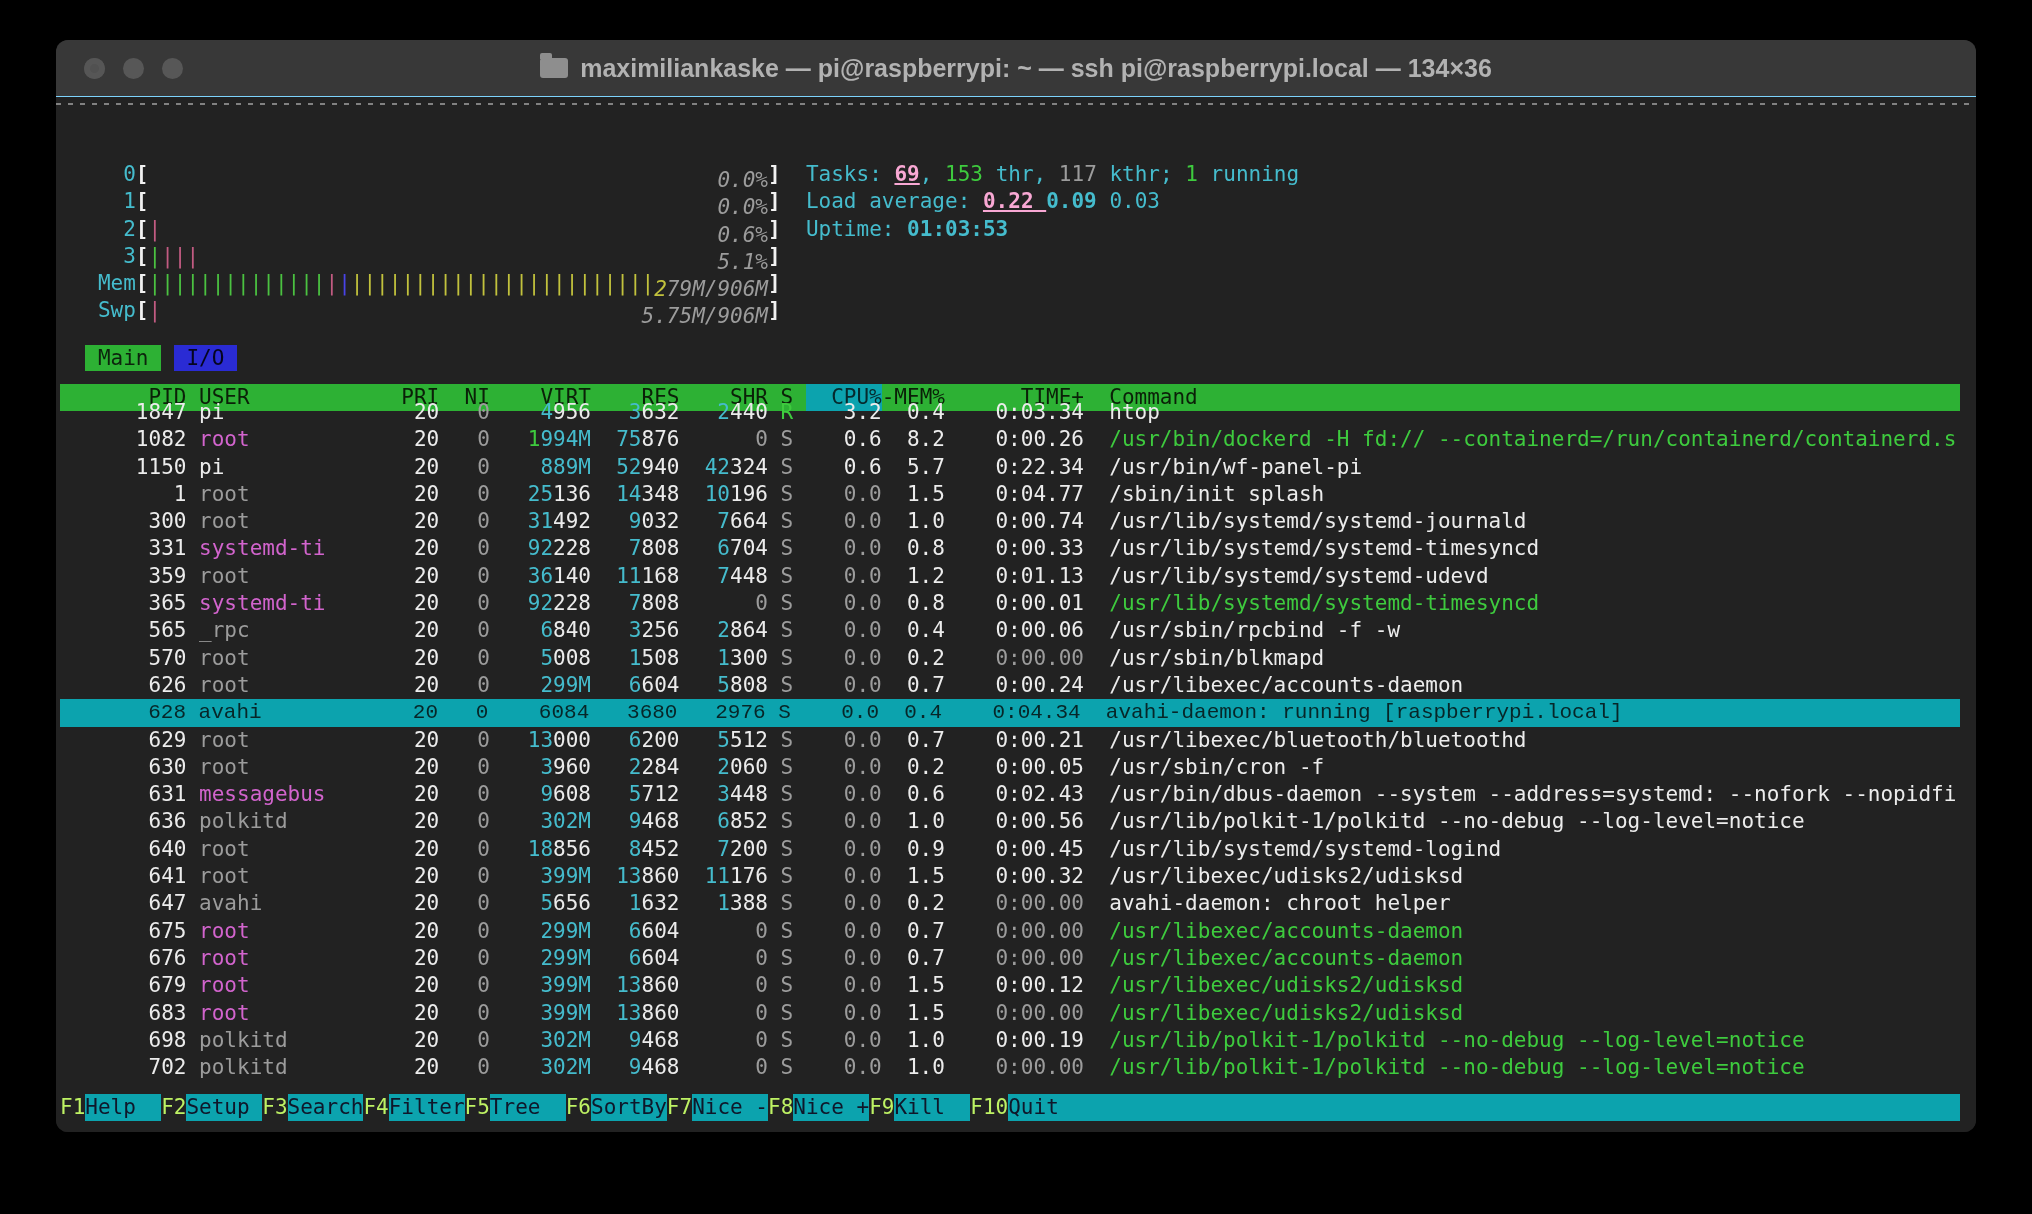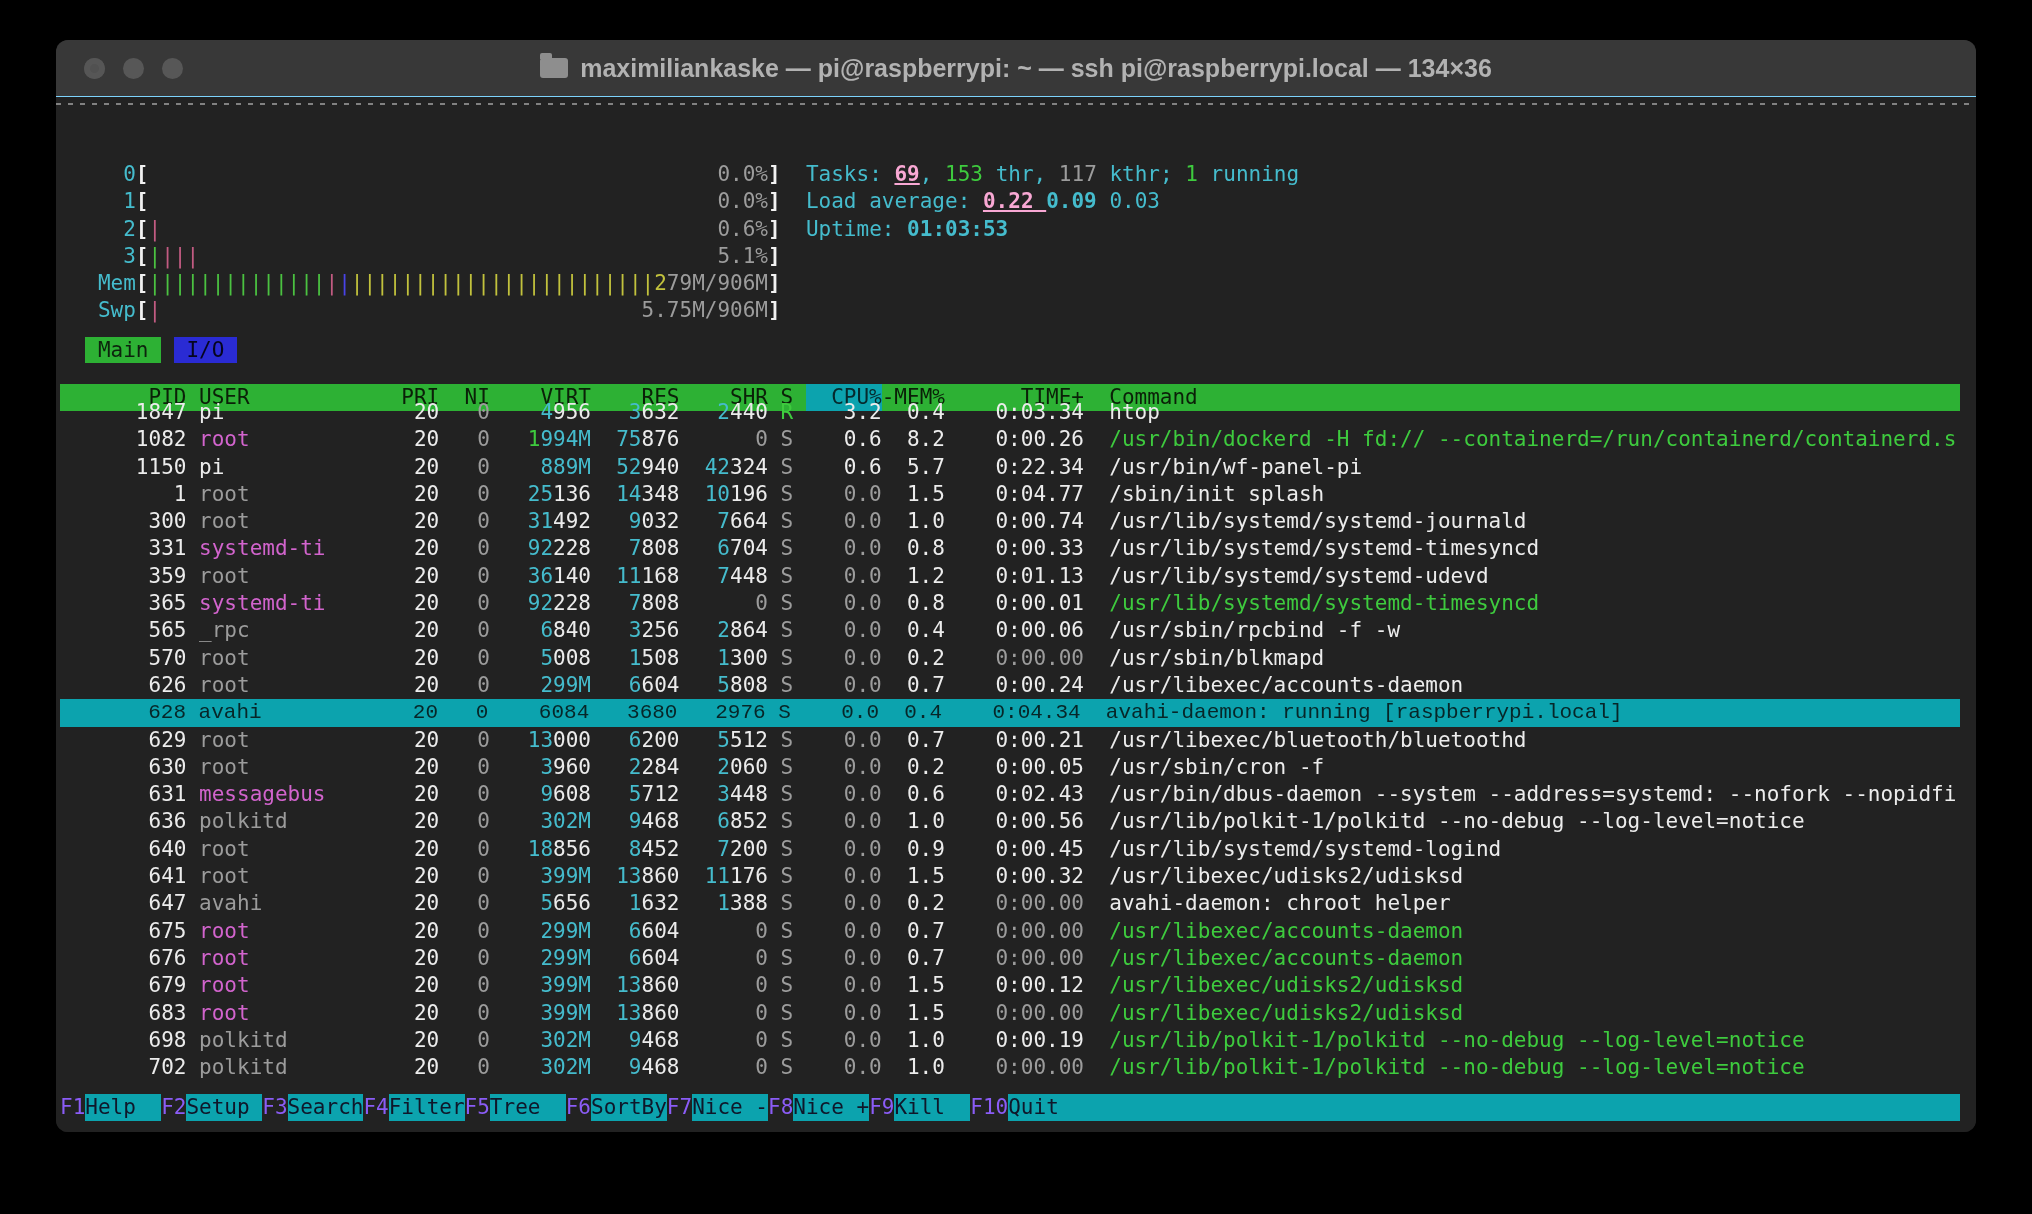--- a/index.html
+++ b/index.html
@@ -23,37 +23,37 @@
   .line{height:27.3px;line-height:27.3px;white-space:pre;overflow:hidden;}
   span{display:inline-block;vertical-align:top;}
   
   .t-w{color:var(--tw);} .t-wb{color:#f9a8d4;font-weight:bold;text-decoration:underline;}
   .t-g{color:var(--tg);} .t-c{color:var(--tc);} .t-cb{color:var(--tc);font-weight:bold;}
   .t-gn{color:var(--tgn);} .t-m{color:var(--tm);} .t-y{color:var(--ty);}
   
   .m-label{width:6ch;text-align:right;color:var(--tc);}
   .m-brk{color:#f2f2f2;font-weight:bold;}
   .m-inner{position:relative;width:49ch;}
-  .m-val{position:absolute;right:0;top:0;color:var(--tg);}
+  .m-val{position:absolute;right:0;top:6px;color:var(--tg);font-style:italic;}
   .b-green{color:var(--bgreen);} .b-mag{color:var(--bmag);} .b-blue{color:var(--bblue);} .b-yel{color:var(--byel);}
   
   .tab{height:26px;line-height:26px;color:#0d230d;}
   .tab-main{background:var(--green);}
   .tab-io{background:var(--blue);color:#05051f;}
   
   .thead{background:var(--green);color:#0b2008;height:27.3px;line-height:27.3px;margin-top:12px;}
   .thead .sortcol{background:var(--cyan);color:#062a2d;}
   .row{height:27.3px;line-height:27.3px;white-space:pre;overflow:hidden;}
   .row.selected{background:var(--cyan);font-family:Liberation Mono, monospace;}
   .row.selected span{color:#072628 !important;font-weight:normal !important;}
   .al-r{text-align:right;} .al-l{text-align:left;}
   .w1{width:1ch}.w2{width:2ch}.w4{width:4ch}.w6{width:6ch}.w7{width:7ch}.w8{width:8ch}.w10{width:10ch}.w11{width:11ch}
   
   .fbar{display:flex;height:27px;line-height:27px;}
-  .fk-key{color:#8b5cf6;background:transparent;}
+  .fk-key{color:#bef264;background:transparent;}
   .fk-label{background:var(--cyan);color:#0f172a;width:6ch;}
   .fk-fill{flex:1;background:var(--cyan);}
   .fk-item{display:flex;}
 </style>
 </head>
 <body>
 
 <div class="stage">
   <div class="window">
     <div class="titlebar">
@@ -63,19 +63,19 @@
         <span class="light"></span>
       </div>
       <div class="title">
         <span class="folder-icon"></span>
         <span>maximiliankaske — pi@raspberrypi: ~ — ssh pi@raspberrypi.local — 134×36</span>
       </div>
     </div>
     <div class="term">
       <div class="top-dashes"></div>
       <div id="meters" class="abs" style="top:64px"><div class="line"><span class="m-label">0</span><span class="m-brk">[</span><span class="m-inner"><span class="m-val">0.0%</span></span><span class="m-brk">]</span><span class="w2"> </span><span><span class="t-c">Tasks: </span><span class="t-wb">69</span><span class="t-c">, </span><span class="t-gn">153</span><span class="t-c"> thr</span><span class="t-c">, </span><span class="t-g">117</span><span class="t-c"> kthr</span><span class="t-c">; </span><span class="t-gn">1</span><span class="t-c"> running</span></span></div><div class="line"><span class="m-label">1</span><span class="m-brk">[</span><span class="m-inner"><span class="m-val">0.0%</span></span><span class="m-brk">]</span><span class="w2"> </span><span><span class="t-c">Load average: </span><span class="t-wb">0.22 </span><span class="t-cb">0.09 </span><span class="t-c">0.03</span></span></div><div class="line"><span class="m-label">2</span><span class="m-brk">[</span><span class="m-inner"><span class="b-mag">|</span><span class="m-val">0.6%</span></span><span class="m-brk">]</span><span class="w2"> </span><span><span class="t-c">Uptime: </span><span class="t-cb">01:03:53</span></span></div><div class="line"><span class="m-label">3</span><span class="m-brk">[</span><span class="m-inner"><span class="b-green">|</span><span class="b-mag">|</span><span class="b-mag">|</span><span class="b-mag">|</span><span class="m-val">5.1%</span></span><span class="m-brk">]</span></div><div class="line"><span class="m-label">Mem</span><span class="m-brk">[</span><span class="m-inner"><span class="b-green">||||||||||||||</span><span class="b-mag">|</span><span class="b-blue">|</span><span class="b-yel">||||||||||||||||||||||||</span><span class="m-val"><span class="t-y">2</span><span class="t-g">79M/906M</span></span></span><span class="m-brk">]</span></div><div class="line"><span class="m-label">Swp</span><span class="m-brk">[</span><span class="m-inner"><span class="b-mag">|</span><span class="m-val">5.75M/906M</span></span><span class="m-brk">]</span></div></div>
-      <div id="tabs" class="abs" style="top:240px"><span class="w2"> </span><span class="tab tab-main"> Main </span><span class="w1"> </span><span class="tab tab-io"> I/O </span></div>
+      <div id="tabs" class="abs" style="top:248px"><span class="w2"> </span><span class="tab tab-main"> Main </span><span class="w1"> </span><span class="tab tab-io"> I/O </span></div>
       <div id="thead" class="abs thead" style="top:275px"><span class="w10 al-r">PID</span><span class="w1"> </span><span class="w11 al-l">USER</span><span class="w8 al-r">PRI</span><span class="w4 al-r">NI</span><span class="w1"> </span><span class="w7 al-r">VIRT</span><span class="w1"> </span><span class="w6 al-r">RES</span><span class="w1"> </span><span class="w6 al-r">SHR</span><span class="w1"> </span><span class="w1">S</span><span class="w1"> </span><span class="w6 al-r sortcol">CPU%</span><span class="w1">-</span><span class="w4 al-l">MEM%</span><span class="w1"> </span><span class="w10 al-r">TIME+</span><span class="w2"> </span><span>Command</span></div>
       <div id="rows" class="abs" style="top:302px"><div class="row"><span class="w10 al-r t-w">1847</span><span class="w1"> </span><span class="w11 al-l t-w">pi</span><span class="w8 al-r t-w">20</span><span class="w4 al-r t-g">0</span><span class="w1"> </span><span class="w7 al-r"><span class="t-c">4</span><span class="t-w">956</span></span><span class="w1"> </span><span class="w6 al-r"><span class="t-c">3</span><span class="t-w">632</span></span><span class="w1"> </span><span class="w6 al-r"><span class="t-c">2</span><span class="t-w">440</span></span><span class="w1"> </span><span class="w1 t-gn">R</span><span class="w1"> </span><span class="w6 al-r t-w">3.2</span><span class="w1"> </span><span class="w4 al-r t-w">0.4</span><span class="w1"> </span><span class="w10 al-r t-w">0:03.34</span><span class="w2"> </span><span class="t-w">htop</span></div><div class="row"><span class="w10 al-r t-w">1082</span><span class="w1"> </span><span class="w11 al-l t-m">root</span><span class="w8 al-r t-w">20</span><span class="w4 al-r t-g">0</span><span class="w1"> </span><span class="w7 al-r"><span class="t-gn">1</span><span class="t-c">994M</span></span><span class="w1"> </span><span class="w6 al-r"><span class="t-c">75</span><span class="t-w">876</span></span><span class="w1"> </span><span class="w6 al-r"><span class="t-g">0</span></span><span class="w1"> </span><span class="w1 t-g">S</span><span class="w1"> </span><span class="w6 al-r t-w">0.6</span><span class="w1"> </span><span class="w4 al-r t-w">8.2</span><span class="w1"> </span><span class="w10 al-r t-w">0:00.26</span><span class="w2"> </span><span class="t-gn">/usr/bin/dockerd -H fd:// --containerd=/run/containerd/containerd.s</span></div><div class="row"><span class="w10 al-r t-w">1150</span><span class="w1"> </span><span class="w11 al-l t-w">pi</span><span class="w8 al-r t-w">20</span><span class="w4 al-r t-g">0</span><span class="w1"> </span><span class="w7 al-r"><span class="t-c">889M</span></span><span class="w1"> </span><span class="w6 al-r"><span class="t-c">52</span><span class="t-w">940</span></span><span class="w1"> </span><span class="w6 al-r"><span class="t-c">42</span><span class="t-w">324</span></span><span class="w1"> </span><span class="w1 t-g">S</span><span class="w1"> </span><span class="w6 al-r t-w">0.6</span><span class="w1"> </span><span class="w4 al-r t-w">5.7</span><span class="w1"> </span><span class="w10 al-r t-w">0:22.34</span><span class="w2"> </span><span class="t-w">/usr/bin/wf-panel-pi</span></div><div class="row"><span class="w10 al-r t-w">1</span><span class="w1"> </span><span class="w11 al-l t-g">root</span><span class="w8 al-r t-w">20</span><span class="w4 al-r t-g">0</span><span class="w1"> </span><span class="w7 al-r"><span class="t-c">25</span><span class="t-w">136</span></span><span class="w1"> </span><span class="w6 al-r"><span class="t-c">14</span><span class="t-w">348</span></span><span class="w1"> </span><span class="w6 al-r"><span class="t-c">10</span><span class="t-w">196</span></span><span class="w1"> </span><span class="w1 t-g">S</span><span class="w1"> </span><span class="w6 al-r t-g">0.0</span><span class="w1"> </span><span class="w4 al-r t-w">1.5</span><span class="w1"> </span><span class="w10 al-r t-w">0:04.77</span><span class="w2"> </span><span class="t-w">/sbin/init splash</span></div><div class="row"><span class="w10 al-r t-w">300</span><span class="w1"> </span><span class="w11 al-l t-g">root</span><span class="w8 al-r t-w">20</span><span class="w4 al-r t-g">0</span><span class="w1"> </span><span class="w7 al-r"><span class="t-c">31</span><span class="t-w">492</span></span><span class="w1"> </span><span class="w6 al-r"><span class="t-c">9</span><span class="t-w">032</span></span><span class="w1"> </span><span class="w6 al-r"><span class="t-c">7</span><span class="t-w">664</span></span><span class="w1"> </span><span class="w1 t-g">S</span><span class="w1"> </span><span class="w6 al-r t-g">0.0</span><span class="w1"> </span><span class="w4 al-r t-w">1.0</span><span class="w1"> </span><span class="w10 al-r t-w">0:00.74</span><span class="w2"> </span><span class="t-w">/usr/lib/systemd/systemd-journald</span></div><div class="row"><span class="w10 al-r t-w">331</span><span class="w1"> </span><span class="w11 al-l t-m">systemd-ti</span><span class="w8 al-r t-w">20</span><span class="w4 al-r t-g">0</span><span class="w1"> </span><span class="w7 al-r"><span class="t-c">92</span><span class="t-w">228</span></span><span class="w1"> </span><span class="w6 al-r"><span class="t-c">7</span><span class="t-w">808</span></span><span class="w1"> </span><span class="w6 al-r"><span class="t-c">6</span><span class="t-w">704</span></span><span class="w1"> </span><span class="w1 t-g">S</span><span class="w1"> </span><span class="w6 al-r t-g">0.0</span><span class="w1"> </span><span class="w4 al-r t-w">0.8</span><span class="w1"> </span><span class="w10 al-r t-w">0:00.33</span><span class="w2"> </span><span class="t-w">/usr/lib/systemd/systemd-timesyncd</span></div><div class="row"><span class="w10 al-r t-w">359</span><span class="w1"> </span><span class="w11 al-l t-g">root</span><span class="w8 al-r t-w">20</span><span class="w4 al-r t-g">0</span><span class="w1"> </span><span class="w7 al-r"><span class="t-c">36</span><span class="t-w">140</span></span><span class="w1"> </span><span class="w6 al-r"><span class="t-c">11</span><span class="t-w">168</span></span><span class="w1"> </span><span class="w6 al-r"><span class="t-c">7</span><span class="t-w">448</span></span><span class="w1"> </span><span class="w1 t-g">S</span><span class="w1"> </span><span class="w6 al-r t-g">0.0</span><span class="w1"> </span><span class="w4 al-r t-w">1.2</span><span class="w1"> </span><span class="w10 al-r t-w">0:01.13</span><span class="w2"> </span><span class="t-w">/usr/lib/systemd/systemd-udevd</span></div><div class="row"><span class="w10 al-r t-w">365</span><span class="w1"> </span><span class="w11 al-l t-m">systemd-ti</span><span class="w8 al-r t-w">20</span><span class="w4 al-r t-g">0</span><span class="w1"> </span><span class="w7 al-r"><span class="t-c">92</span><span class="t-w">228</span></span><span class="w1"> </span><span class="w6 al-r"><span class="t-c">7</span><span class="t-w">808</span></span><span class="w1"> </span><span class="w6 al-r"><span class="t-g">0</span></span><span class="w1"> </span><span class="w1 t-g">S</span><span class="w1"> </span><span class="w6 al-r t-g">0.0</span><span class="w1"> </span><span class="w4 al-r t-w">0.8</span><span class="w1"> </span><span class="w10 al-r t-w">0:00.01</span><span class="w2"> </span><span class="t-gn">/usr/lib/systemd/systemd-timesyncd</span></div><div class="row"><span class="w10 al-r t-w">565</span><span class="w1"> </span><span class="w11 al-l t-g">_rpc</span><span class="w8 al-r t-w">20</span><span class="w4 al-r t-g">0</span><span class="w1"> </span><span class="w7 al-r"><span class="t-c">6</span><span class="t-w">840</span></span><span class="w1"> </span><span class="w6 al-r"><span class="t-c">3</span><span class="t-w">256</span></span><span class="w1"> </span><span class="w6 al-r"><span class="t-c">2</span><span class="t-w">864</span></span><span class="w1"> </span><span class="w1 t-g">S</span><span class="w1"> </span><span class="w6 al-r t-g">0.0</span><span class="w1"> </span><span class="w4 al-r t-w">0.4</span><span class="w1"> </span><span class="w10 al-r t-w">0:00.06</span><span class="w2"> </span><span class="t-w">/usr/sbin/rpcbind -f -w</span></div><div class="row"><span class="w10 al-r t-w">570</span><span class="w1"> </span><span class="w11 al-l t-g">root</span><span class="w8 al-r t-w">20</span><span class="w4 al-r t-g">0</span><span class="w1"> </span><span class="w7 al-r"><span class="t-c">5</span><span class="t-w">008</span></span><span class="w1"> </span><span class="w6 al-r"><span class="t-c">1</span><span class="t-w">508</span></span><span class="w1"> </span><span class="w6 al-r"><span class="t-c">1</span><span class="t-w">300</span></span><span class="w1"> </span><span class="w1 t-g">S</span><span class="w1"> </span><span class="w6 al-r t-g">0.0</span><span class="w1"> </span><span class="w4 al-r t-w">0.2</span><span class="w1"> </span><span class="w10 al-r t-g">0:00.00</span><span class="w2"> </span><span class="t-w">/usr/sbin/blkmapd</span></div><div class="row"><span class="w10 al-r t-w">626</span><span class="w1"> </span><span class="w11 al-l t-g">root</span><span class="w8 al-r t-w">20</span><span class="w4 al-r t-g">0</span><span class="w1"> </span><span class="w7 al-r"><span class="t-c">299M</span></span><span class="w1"> </span><span class="w6 al-r"><span class="t-c">6</span><span class="t-w">604</span></span><span class="w1"> </span><span class="w6 al-r"><span class="t-c">5</span><span class="t-w">808</span></span><span class="w1"> </span><span class="w1 t-g">S</span><span class="w1"> </span><span class="w6 al-r t-g">0.0</span><span class="w1"> </span><span class="w4 al-r t-w">0.7</span><span class="w1"> </span><span class="w10 al-r t-w">0:00.24</span><span class="w2"> </span><span class="t-w">/usr/libexec/accounts-daemon</span></div><div class="row selected"><span class="w10 al-r t-w">628</span><span class="w1"> </span><span class="w11 al-l t-g">avahi</span><span class="w8 al-r t-w">20</span><span class="w4 al-r t-g">0</span><span class="w1"> </span><span class="w7 al-r"><span class="t-c">6</span><span class="t-w">084</span></span><span class="w1"> </span><span class="w6 al-r"><span class="t-c">3</span><span class="t-w">680</span></span><span class="w1"> </span><span class="w6 al-r"><span class="t-c">2</span><span class="t-w">976</span></span><span class="w1"> </span><span class="w1 t-g">S</span><span class="w1"> </span><span class="w6 al-r t-g">0.0</span><span class="w1"> </span><span class="w4 al-r t-w">0.4</span><span class="w1"> </span><span class="w10 al-r t-w">0:04.34</span><span class="w2"> </span><span class="t-w">avahi-daemon: running [raspberrypi.local]</span></div><div class="row"><span class="w10 al-r t-w">629</span><span class="w1"> </span><span class="w11 al-l t-g">root</span><span class="w8 al-r t-w">20</span><span class="w4 al-r t-g">0</span><span class="w1"> </span><span class="w7 al-r"><span class="t-c">13</span><span class="t-w">000</span></span><span class="w1"> </span><span class="w6 al-r"><span class="t-c">6</span><span class="t-w">200</span></span><span class="w1"> </span><span class="w6 al-r"><span class="t-c">5</span><span class="t-w">512</span></span><span class="w1"> </span><span class="w1 t-g">S</span><span class="w1"> </span><span class="w6 al-r t-g">0.0</span><span class="w1"> </span><span class="w4 al-r t-w">0.7</span><span class="w1"> </span><span class="w10 al-r t-w">0:00.21</span><span class="w2"> </span><span class="t-w">/usr/libexec/bluetooth/bluetoothd</span></div><div class="row"><span class="w10 al-r t-w">630</span><span class="w1"> </span><span class="w11 al-l t-g">root</span><span class="w8 al-r t-w">20</span><span class="w4 al-r t-g">0</span><span class="w1"> </span><span class="w7 al-r"><span class="t-c">3</span><span class="t-w">960</span></span><span class="w1"> </span><span class="w6 al-r"><span class="t-c">2</span><span class="t-w">284</span></span><span class="w1"> </span><span class="w6 al-r"><span class="t-c">2</span><span class="t-w">060</span></span><span class="w1"> </span><span class="w1 t-g">S</span><span class="w1"> </span><span class="w6 al-r t-g">0.0</span><span class="w1"> </span><span class="w4 al-r t-w">0.2</span><span class="w1"> </span><span class="w10 al-r t-w">0:00.05</span><span class="w2"> </span><span class="t-w">/usr/sbin/cron -f</span></div><div class="row"><span class="w10 al-r t-w">631</span><span class="w1"> </span><span class="w11 al-l t-m">messagebus</span><span class="w8 al-r t-w">20</span><span class="w4 al-r t-g">0</span><span class="w1"> </span><span class="w7 al-r"><span class="t-c">9</span><span class="t-w">608</span></span><span class="w1"> </span><span class="w6 al-r"><span class="t-c">5</span><span class="t-w">712</span></span><span class="w1"> </span><span class="w6 al-r"><span class="t-c">3</span><span class="t-w">448</span></span><span class="w1"> </span><span class="w1 t-g">S</span><span class="w1"> </span><span class="w6 al-r t-g">0.0</span><span class="w1"> </span><span class="w4 al-r t-w">0.6</span><span class="w1"> </span><span class="w10 al-r t-w">0:02.43</span><span class="w2"> </span><span class="t-w">/usr/bin/dbus-daemon --system --address=systemd: --nofork --nopidfi</span></div><div class="row"><span class="w10 al-r t-w">636</span><span class="w1"> </span><span class="w11 al-l t-g">polkitd</span><span class="w8 al-r t-w">20</span><span class="w4 al-r t-g">0</span><span class="w1"> </span><span class="w7 al-r"><span class="t-c">302M</span></span><span class="w1"> </span><span class="w6 al-r"><span class="t-c">9</span><span class="t-w">468</span></span><span class="w1"> </span><span class="w6 al-r"><span class="t-c">6</span><span class="t-w">852</span></span><span class="w1"> </span><span class="w1 t-g">S</span><span class="w1"> </span><span class="w6 al-r t-g">0.0</span><span class="w1"> </span><span class="w4 al-r t-w">1.0</span><span class="w1"> </span><span class="w10 al-r t-w">0:00.56</span><span class="w2"> </span><span class="t-w">/usr/lib/polkit-1/polkitd --no-debug --log-level=notice</span></div><div class="row"><span class="w10 al-r t-w">640</span><span class="w1"> </span><span class="w11 al-l t-g">root</span><span class="w8 al-r t-w">20</span><span class="w4 al-r t-g">0</span><span class="w1"> </span><span class="w7 al-r"><span class="t-c">18</span><span class="t-w">856</span></span><span class="w1"> </span><span class="w6 al-r"><span class="t-c">8</span><span class="t-w">452</span></span><span class="w1"> </span><span class="w6 al-r"><span class="t-c">7</span><span class="t-w">200</span></span><span class="w1"> </span><span class="w1 t-g">S</span><span class="w1"> </span><span class="w6 al-r t-g">0.0</span><span class="w1"> </span><span class="w4 al-r t-w">0.9</span><span class="w1"> </span><span class="w10 al-r t-w">0:00.45</span><span class="w2"> </span><span class="t-w">/usr/lib/systemd/systemd-logind</span></div><div class="row"><span class="w10 al-r t-w">641</span><span class="w1"> </span><span class="w11 al-l t-g">root</span><span class="w8 al-r t-w">20</span><span class="w4 al-r t-g">0</span><span class="w1"> </span><span class="w7 al-r"><span class="t-c">399M</span></span><span class="w1"> </span><span class="w6 al-r"><span class="t-c">13</span><span class="t-w">860</span></span><span class="w1"> </span><span class="w6 al-r"><span class="t-c">11</span><span class="t-w">176</span></span><span class="w1"> </span><span class="w1 t-g">S</span><span class="w1"> </span><span class="w6 al-r t-g">0.0</span><span class="w1"> </span><span class="w4 al-r t-w">1.5</span><span class="w1"> </span><span class="w10 al-r t-w">0:00.32</span><span class="w2"> </span><span class="t-w">/usr/libexec/udisks2/udisksd</span></div><div class="row"><span class="w10 al-r t-w">647</span><span class="w1"> </span><span class="w11 al-l t-g">avahi</span><span class="w8 al-r t-w">20</span><span class="w4 al-r t-g">0</span><span class="w1"> </span><span class="w7 al-r"><span class="t-c">5</span><span class="t-w">656</span></span><span class="w1"> </span><span class="w6 al-r"><span class="t-c">1</span><span class="t-w">632</span></span><span class="w1"> </span><span class="w6 al-r"><span class="t-c">1</span><span class="t-w">388</span></span><span class="w1"> </span><span class="w1 t-g">S</span><span class="w1"> </span><span class="w6 al-r t-g">0.0</span><span class="w1"> </span><span class="w4 al-r t-w">0.2</span><span class="w1"> </span><span class="w10 al-r t-g">0:00.00</span><span class="w2"> </span><span class="t-w">avahi-daemon: chroot helper</span></div><div class="row"><span class="w10 al-r t-w">675</span><span class="w1"> </span><span class="w11 al-l t-m">root</span><span class="w8 al-r t-w">20</span><span class="w4 al-r t-g">0</span><span class="w1"> </span><span class="w7 al-r"><span class="t-c">299M</span></span><span class="w1"> </span><span class="w6 al-r"><span class="t-c">6</span><span class="t-w">604</span></span><span class="w1"> </span><span class="w6 al-r"><span class="t-g">0</span></span><span class="w1"> </span><span class="w1 t-g">S</span><span class="w1"> </span><span class="w6 al-r t-g">0.0</span><span class="w1"> </span><span class="w4 al-r t-w">0.7</span><span class="w1"> </span><span class="w10 al-r t-g">0:00.00</span><span class="w2"> </span><span class="t-gn">/usr/libexec/accounts-daemon</span></div><div class="row"><span class="w10 al-r t-w">676</span><span class="w1"> </span><span class="w11 al-l t-m">root</span><span class="w8 al-r t-w">20</span><span class="w4 al-r t-g">0</span><span class="w1"> </span><span class="w7 al-r"><span class="t-c">299M</span></span><span class="w1"> </span><span class="w6 al-r"><span class="t-c">6</span><span class="t-w">604</span></span><span class="w1"> </span><span class="w6 al-r"><span class="t-g">0</span></span><span class="w1"> </span><span class="w1 t-g">S</span><span class="w1"> </span><span class="w6 al-r t-g">0.0</span><span class="w1"> </span><span class="w4 al-r t-w">0.7</span><span class="w1"> </span><span class="w10 al-r t-g">0:00.00</span><span class="w2"> </span><span class="t-gn">/usr/libexec/accounts-daemon</span></div><div class="row"><span class="w10 al-r t-w">679</span><span class="w1"> </span><span class="w11 al-l t-m">root</span><span class="w8 al-r t-w">20</span><span class="w4 al-r t-g">0</span><span class="w1"> </span><span class="w7 al-r"><span class="t-c">399M</span></span><span class="w1"> </span><span class="w6 al-r"><span class="t-c">13</span><span class="t-w">860</span></span><span class="w1"> </span><span class="w6 al-r"><span class="t-g">0</span></span><span class="w1"> </span><span class="w1 t-g">S</span><span class="w1"> </span><span class="w6 al-r t-g">0.0</span><span class="w1"> </span><span class="w4 al-r t-w">1.5</span><span class="w1"> </span><span class="w10 al-r t-w">0:00.12</span><span class="w2"> </span><span class="t-gn">/usr/libexec/udisks2/udisksd</span></div><div class="row"><span class="w10 al-r t-w">683</span><span class="w1"> </span><span class="w11 al-l t-m">root</span><span class="w8 al-r t-w">20</span><span class="w4 al-r t-g">0</span><span class="w1"> </span><span class="w7 al-r"><span class="t-c">399M</span></span><span class="w1"> </span><span class="w6 al-r"><span class="t-c">13</span><span class="t-w">860</span></span><span class="w1"> </span><span class="w6 al-r"><span class="t-g">0</span></span><span class="w1"> </span><span class="w1 t-g">S</span><span class="w1"> </span><span class="w6 al-r t-g">0.0</span><span class="w1"> </span><span class="w4 al-r t-w">1.5</span><span class="w1"> </span><span class="w10 al-r t-g">0:00.00</span><span class="w2"> </span><span class="t-gn">/usr/libexec/udisks2/udisksd</span></div><div class="row"><span class="w10 al-r t-w">698</span><span class="w1"> </span><span class="w11 al-l t-g">polkitd</span><span class="w8 al-r t-w">20</span><span class="w4 al-r t-g">0</span><span class="w1"> </span><span class="w7 al-r"><span class="t-c">302M</span></span><span class="w1"> </span><span class="w6 al-r"><span class="t-c">9</span><span class="t-w">468</span></span><span class="w1"> </span><span class="w6 al-r"><span class="t-g">0</span></span><span class="w1"> </span><span class="w1 t-g">S</span><span class="w1"> </span><span class="w6 al-r t-g">0.0</span><span class="w1"> </span><span class="w4 al-r t-w">1.0</span><span class="w1"> </span><span class="w10 al-r t-w">0:00.19</span><span class="w2"> </span><span class="t-gn">/usr/lib/polkit-1/polkitd --no-debug --log-level=notice</span></div><div class="row"><span class="w10 al-r t-w">702</span><span class="w1"> </span><span class="w11 al-l t-g">polkitd</span><span class="w8 al-r t-w">20</span><span class="w4 al-r t-g">0</span><span class="w1"> </span><span class="w7 al-r"><span class="t-c">302M</span></span><span class="w1"> </span><span class="w6 al-r"><span class="t-c">9</span><span class="t-w">468</span></span><span class="w1"> </span><span class="w6 al-r"><span class="t-g">0</span></span><span class="w1"> </span><span class="w1 t-g">S</span><span class="w1"> </span><span class="w6 al-r t-g">0.0</span><span class="w1"> </span><span class="w4 al-r t-w">1.0</span><span class="w1"> </span><span class="w10 al-r t-g">0:00.00</span><span class="w2"> </span><span class="t-gn">/usr/lib/polkit-1/polkitd --no-debug --log-level=notice</span></div></div>
       <div id="fbar" class="abs fbar" style="top:997px;left:4px;right:16px"><span class="fk-item"><span class="fk-key">F1</span><span class="fk-label">Help  </span></span><span class="fk-item"><span class="fk-key">F2</span><span class="fk-label">Setup </span></span><span class="fk-item"><span class="fk-key">F3</span><span class="fk-label">Search</span></span><span class="fk-item"><span class="fk-key">F4</span><span class="fk-label">Filter</span></span><span class="fk-item"><span class="fk-key">F5</span><span class="fk-label">Tree  </span></span><span class="fk-item"><span class="fk-key">F6</span><span class="fk-label">SortBy</span></span><span class="fk-item"><span class="fk-key">F7</span><span class="fk-label">Nice -</span></span><span class="fk-item"><span class="fk-key">F8</span><span class="fk-label">Nice +</span></span><span class="fk-item"><span class="fk-key">F9</span><span class="fk-label">Kill  </span></span><span class="fk-item"><span class="fk-key">F10</span><span class="fk-label">Quit  </span></span><span class="fk-fill"> </span></div>
     </div>
   </div>
 </div>
 
 </body></html>

